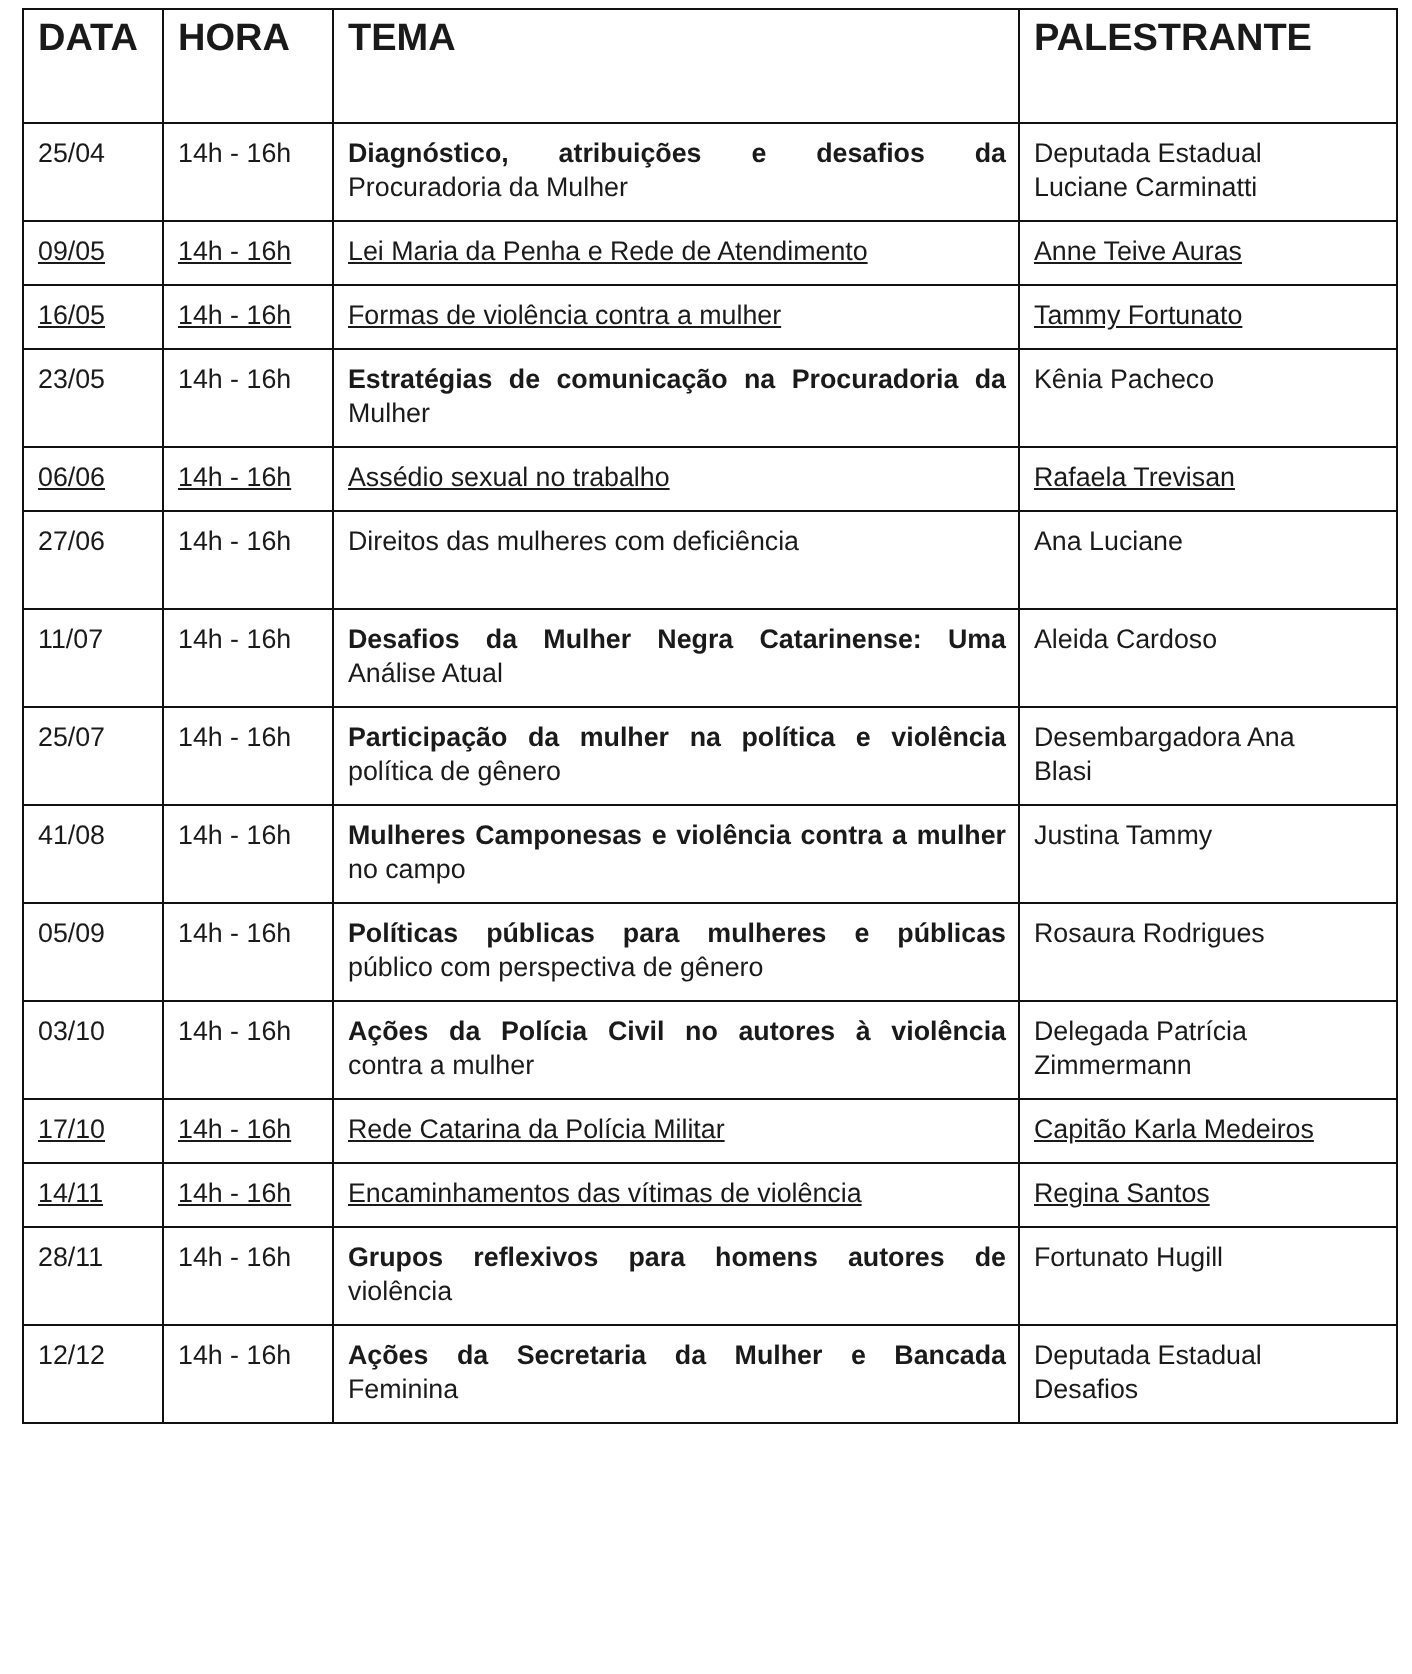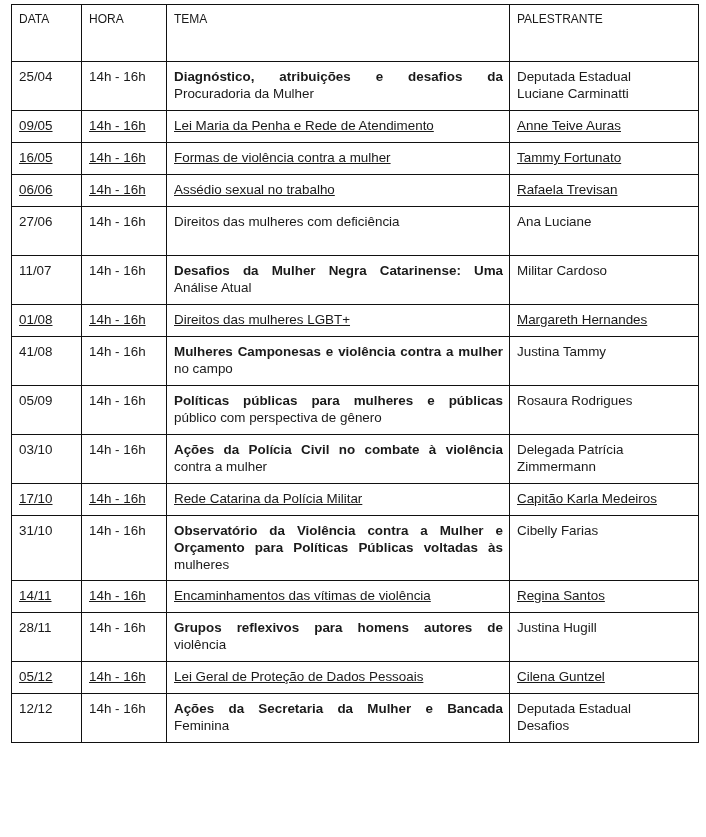--- a/index.html
+++ b/index.html
@@ -31,22 +31,22 @@
     table.schedule col.c-pal { width: 189px; }
     table.schedule th,
     table.schedule td {
       border: 1.5px solid #111111;
       vertical-align: top;
       padding: 6px 6px 0 7px;
       text-align: left;
       overflow: hidden;
     }
     table.schedule th {
-      font-weight: normal;
-      font-size: 12px;
+      font-weight: bold;
+      font-size: 19px;
       height: 50px;
     }
     table.schedule td.tema {
       text-align: justify;
     }
     table.schedule td.tema .line {
       display: block;
     }
     table.schedule td.tema .line.j {
       text-align: justify;
@@ -102,20 +102,31 @@
       <tr class="h1">
         <td>16/05</td>
         <td>14h - 16h</td>
         <td class="tema">
           <span class="line">Formas de violência contra a mulher</span>
         </td>
         <td class="pal">
           <span class="line">Tammy Fortunato</span>
         </td>
       </tr>
+      <tr class="h2">
+        <td>23/05</td>
+        <td>14h - 16h</td>
+        <td class="tema">
+          <span class="line j">Estratégias de comunicação na Procuradoria da</span>
+          <span class="line">Mulher</span>
+        </td>
+        <td class="pal">
+          <span class="line">Kênia Pacheco</span>
+        </td>
+      </tr>
       <tr class="h1">
         <td>06/06</td>
         <td>14h - 16h</td>
         <td class="tema">
           <span class="line">Assédio sexual no trabalho</span>
         </td>
         <td class="pal">
           <span class="line">Rafaela Trevisan</span>
         </td>
       </tr>
@@ -130,31 +141,33 @@
         </td>
       </tr>
       <tr class="h2">
         <td>11/07</td>
         <td>14h - 16h</td>
         <td class="tema">
           <span class="line j">Desafios da Mulher Negra Catarinense: Uma</span>
           <span class="line">Análise Atual</span>
         </td>
         <td class="pal">
-          <span class="line">Militar Cardoso</span>
-        </td>
-      </tr>
-      <tr class="h1">
-        <td>01/08</td>
-        <td>14h - 16h</td>
-        <td class="tema">
-          <span class="line">Direitos das mulheres LGBT+</span>
-        </td>
-        <td class="pal">
-          <span class="line">Margareth Hernandes</span>
+          <span class="line">Aleida Cardoso</span>
+        </td>
+      </tr>
+      <tr class="h2">
+        <td>25/07</td>
+        <td>14h - 16h</td>
+        <td class="tema">
+          <span class="line j">Participação da mulher na política e violência</span>
+          <span class="line">política de gênero</span>
+        </td>
+        <td class="pal">
+          <span class="line">Desembargadora Ana</span>
+          <span class="line">Blasi</span>
         </td>
       </tr>
       <tr class="h2">
         <td>41/08</td>
         <td>14h - 16h</td>
         <td class="tema">
           <span class="line j">Mulheres Camponesas e violência contra a mulher</span>
           <span class="line">no campo</span>
         </td>
         <td class="pal">
@@ -169,79 +182,57 @@
           <span class="line">público com perspectiva de gênero</span>
         </td>
         <td class="pal">
           <span class="line">Rosaura Rodrigues</span>
         </td>
       </tr>
       <tr class="h2">
         <td>03/10</td>
         <td>14h - 16h</td>
         <td class="tema">
-          <span class="line j">Ações da Polícia Civil no combate à violência</span>
+          <span class="line j">Ações da Polícia Civil no autores à violência</span>
           <span class="line">contra a mulher</span>
         </td>
         <td class="pal">
           <span class="line">Delegada Patrícia</span>
           <span class="line">Zimmermann</span>
         </td>
       </tr>
       <tr class="h1">
         <td>17/10</td>
         <td>14h - 16h</td>
         <td class="tema">
           <span class="line">Rede Catarina da Polícia Militar</span>
         </td>
         <td class="pal">
           <span class="line">Capitão Karla Medeiros</span>
         </td>
       </tr>
-      <tr class="h3">
-        <td>31/10</td>
-        <td>14h - 16h</td>
-        <td class="tema">
-          <span class="line j">Observatório da Violência contra a Mulher e</span>
-          <span class="line j">Orçamento para Políticas Públicas voltadas às</span>
-          <span class="line">mulheres</span>
-        </td>
-        <td class="pal">
-          <span class="line">Cibelly Farias</span>
-        </td>
-      </tr>
       <tr class="h1">
         <td>14/11</td>
         <td>14h - 16h</td>
         <td class="tema">
           <span class="line">Encaminhamentos das vítimas de violência</span>
         </td>
         <td class="pal">
           <span class="line">Regina Santos</span>
         </td>
       </tr>
       <tr class="h2">
         <td>28/11</td>
         <td>14h - 16h</td>
         <td class="tema">
           <span class="line j">Grupos reflexivos para homens autores de</span>
           <span class="line">violência</span>
         </td>
         <td class="pal">
-          <span class="line">Justina Hugill</span>
-        </td>
-      </tr>
-      <tr class="h1">
-        <td>05/12</td>
-        <td>14h - 16h</td>
-        <td class="tema">
-          <span class="line">Lei Geral de Proteção de Dados Pessoais</span>
-        </td>
-        <td class="pal">
-          <span class="line">Cilena Guntzel</span>
+          <span class="line">Fortunato Hugill</span>
         </td>
       </tr>
       <tr class="h2">
         <td>12/12</td>
         <td>14h - 16h</td>
         <td class="tema">
           <span class="line j">Ações da Secretaria da Mulher e Bancada</span>
           <span class="line">Feminina</span>
         </td>
         <td class="pal">

